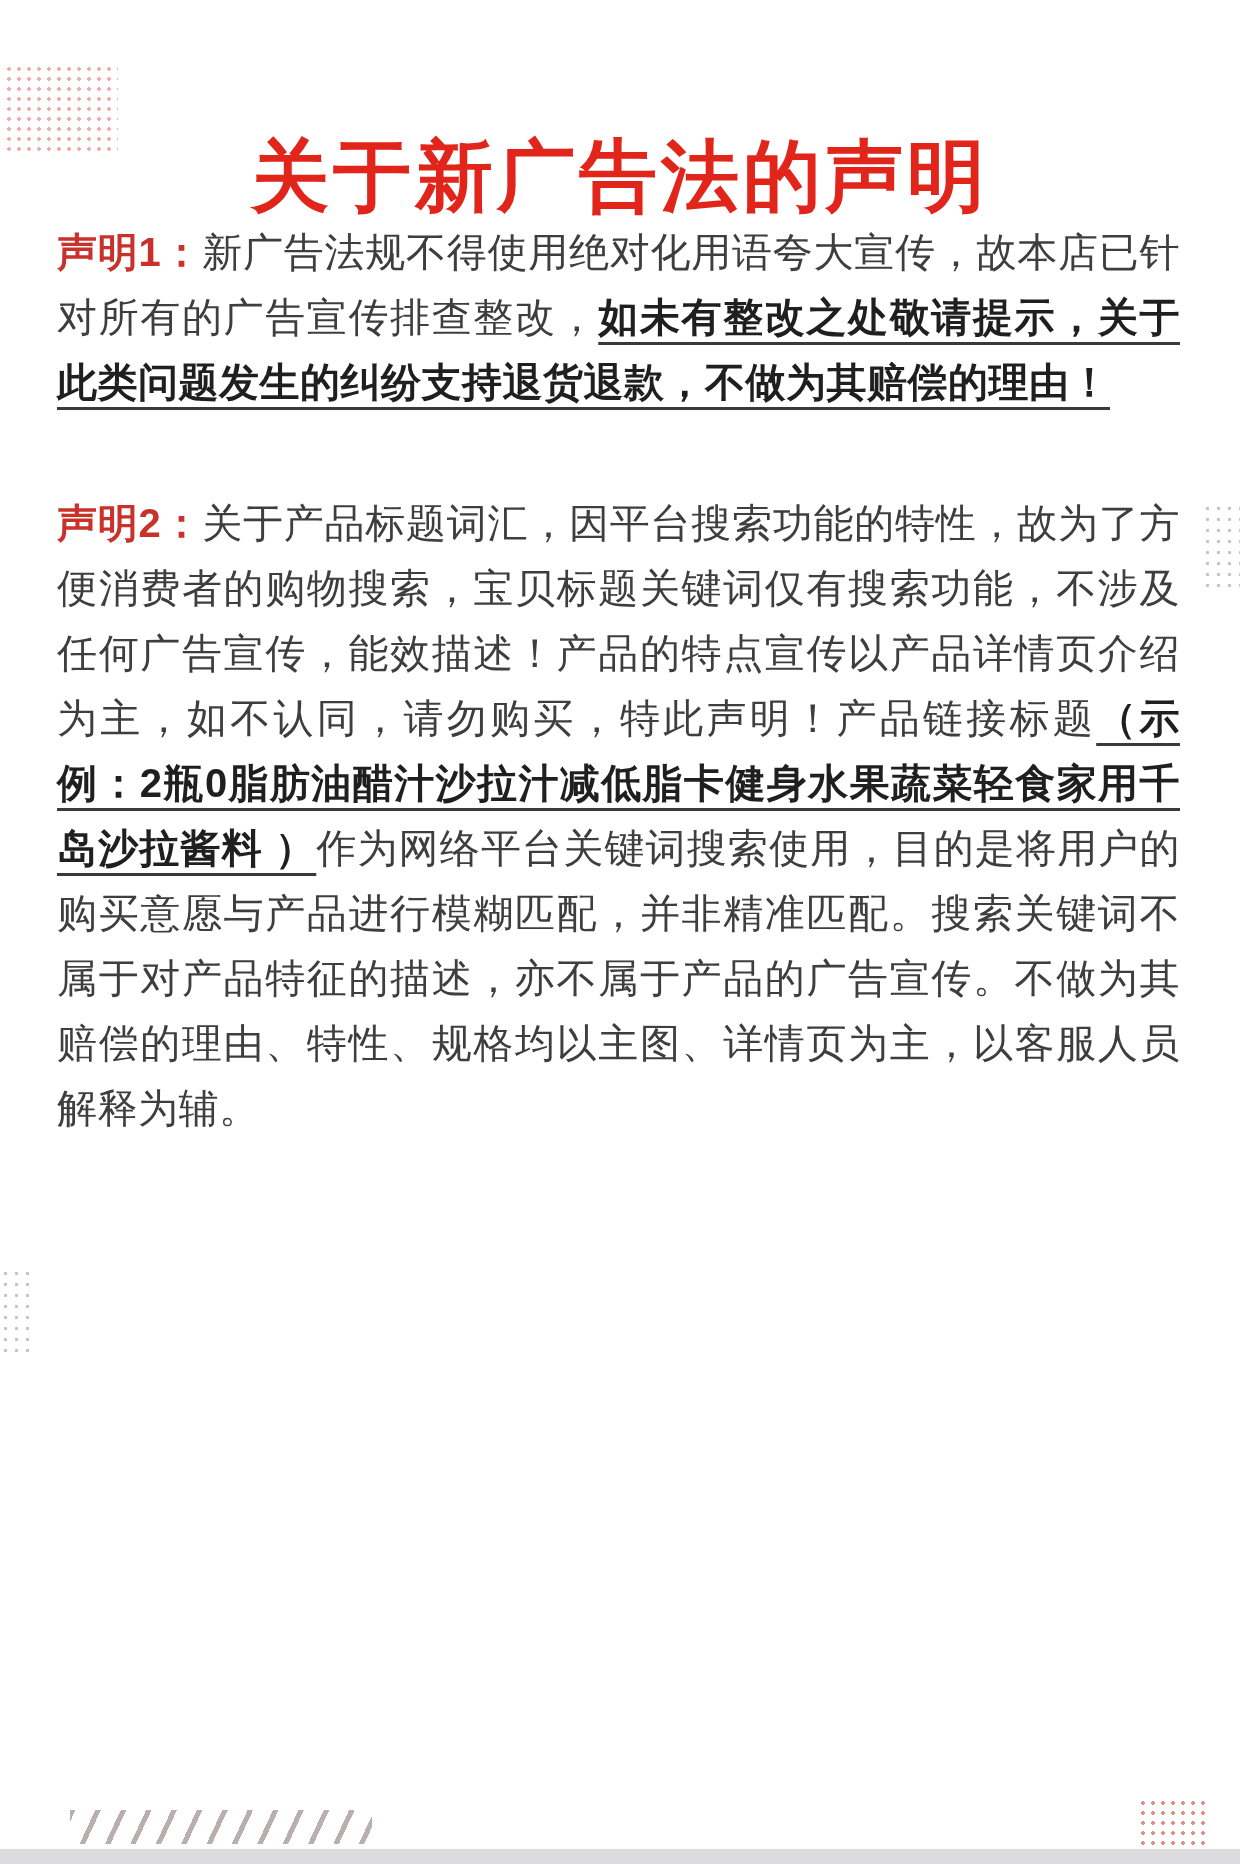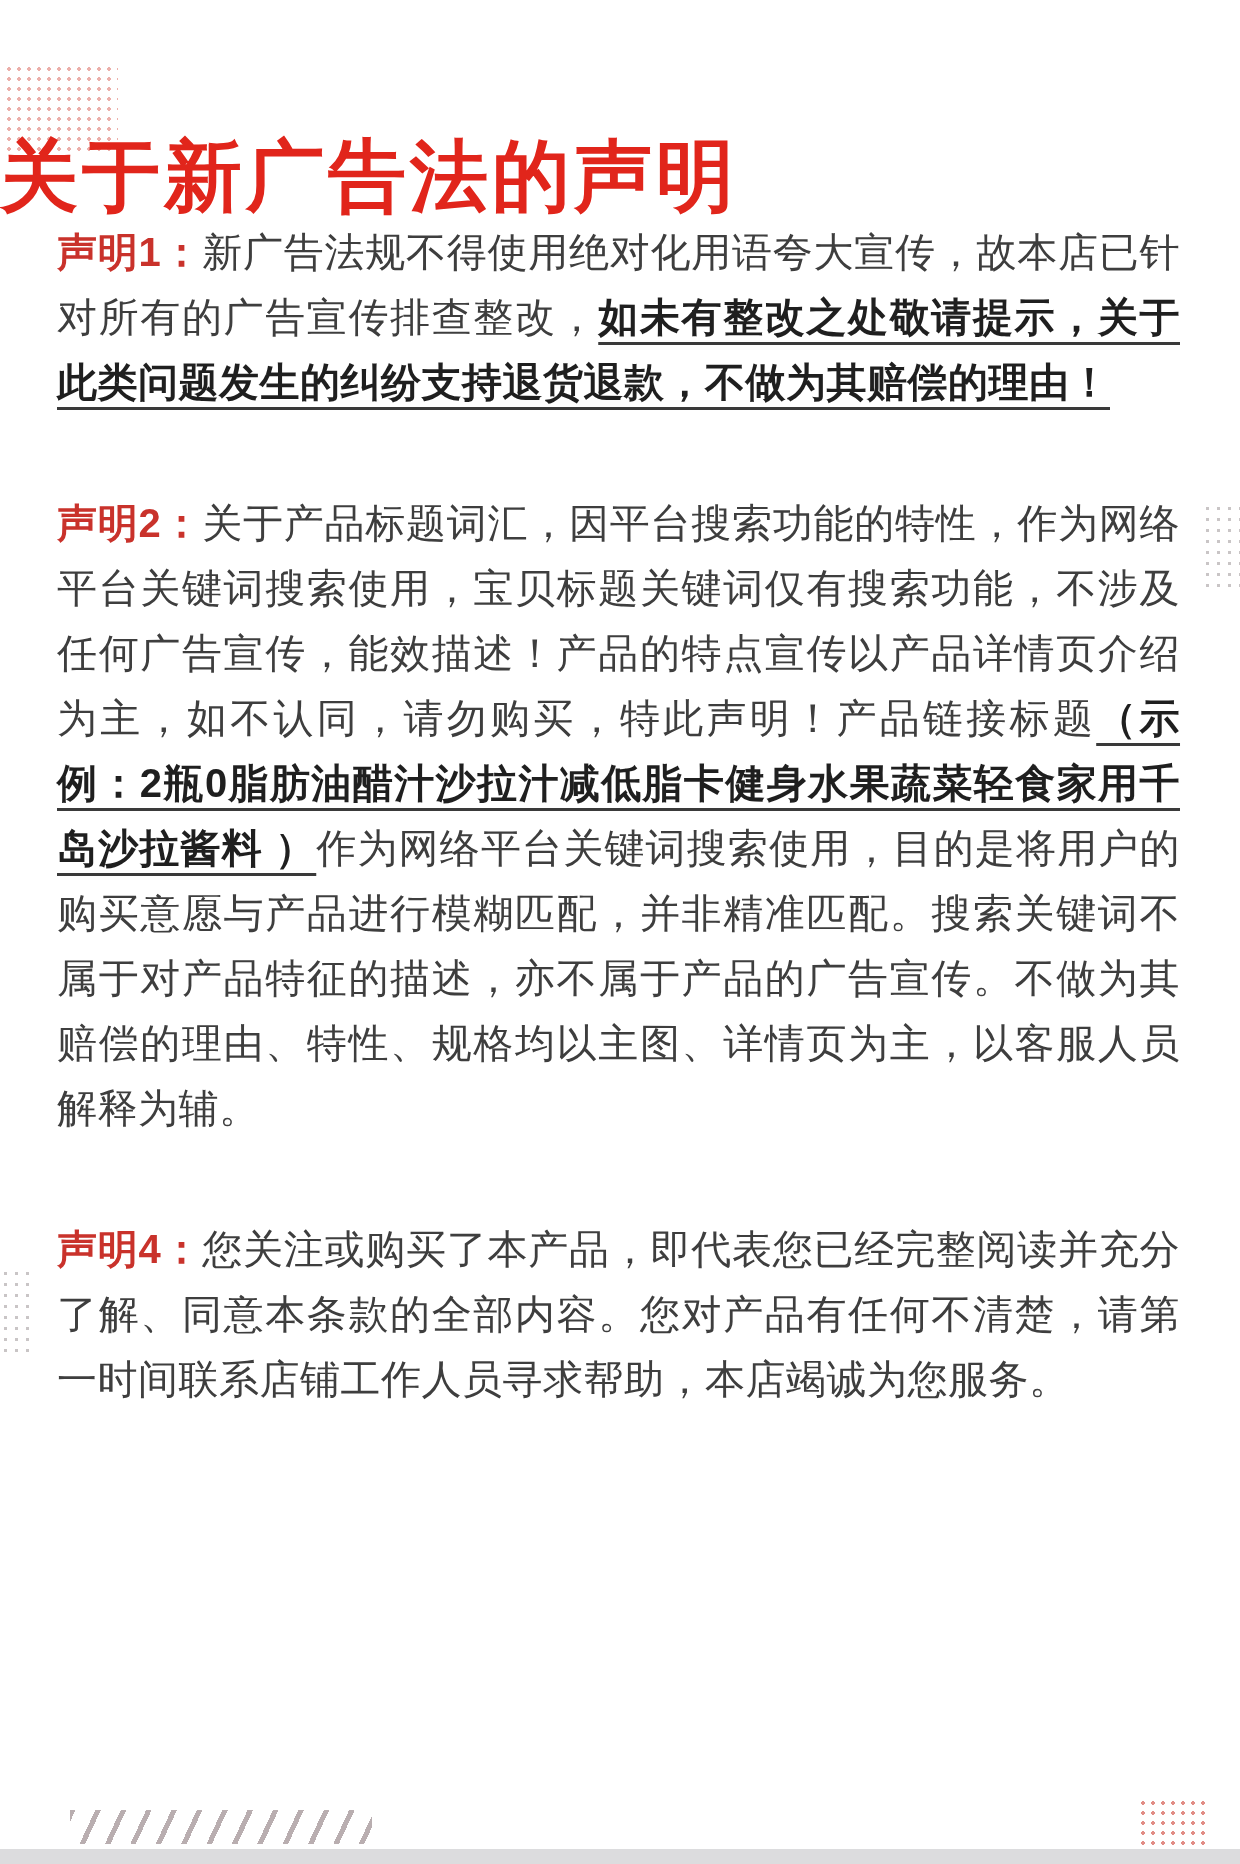--- a/index.html
+++ b/index.html
@@ -34,21 +34,21 @@
     position:absolute;left:70px;top:1810px;width:302px;height:34px;
     background:repeating-linear-gradient(115deg,#b9aeb0 0 5px,transparent 5px 23px);
   }
   .bottom-bar{
     position:absolute;left:0;top:1849px;width:1240px;height:15px;
     background:#dcdcde;
   }
   
   .title{
     position:absolute;left:0;top:84px;width:1240px;
-    text-align:left;font-size:78px;line-height:1.15;font-weight:900;
+    text-align:center;font-size:78px;line-height:1.15;font-weight:900;
     color:#e1251b;letter-spacing:4px;white-space:nowrap;margin-top:48px;
   }
   .content{
     position:absolute;left:57px;top:220px;width:1130px;
   }
   .para{
     margin:0 7px 76px 0;
     font-size:40px;line-height:65px;letter-spacing:.5px;
     color:#3e3e3e;text-align:justify;
   }
@@ -71,18 +71,17 @@
 <div class="dots dots-red-br"></div>
 <div class="slashes"></div>
 <div class="bottom-bar"></div>
 
 <h1 class="title">关于新广告法的声明</h1>
 
 <div class="content">
 
   <p class="para"><span class="label">声明1：</span><span class="seg">新广告法规不得使用绝对化用语夸大宣传，故本店已针对所有的广告宣传排查整改，</span><span class="seg bu">如未有整改之处敬请提示，关于此类问题发生的纠纷支持退货退款，不做为其赔偿的理由！</span></p>
 
-  <p class="para"><span class="label">声明2：</span><span class="seg">关于产品标题词汇，因平台搜索功能的特性，作为网络平台关键词搜索使用，宝贝标题关键词仅有搜索功能，不涉及任何广告宣传，能效描述！产品的特点宣传以产品详情页介绍为主，如不认同，请勿购买，特此声明！产品链接标题</span><span class="seg bu">（示例：2瓶0脂肪油醋汁沙拉汁减低脂卡健身水果蔬菜轻食家用千岛沙拉酱料 ）</span><span class="seg">作为网络平台关键词搜索使用，目的是将用户的购买意愿与产品进行模糊匹配，并非精准匹配。搜索关键词不属于对产品特征的描述，亦不属于产品的广告宣传。不做为其赔偿的理由、特性、规格均以主图、详情页为主，以客服人员解释为辅。</span></p>
+  <p class="para"><span class="label">声明2：</span><span class="seg">关于产品标题词汇，因平台搜索功能的特性，故为了方便消费者的购物搜索，宝贝标题关键词仅有搜索功能，不涉及任何广告宣传，能效描述！产品的特点宣传以产品详情页介绍为主，如不认同，请勿购买，特此声明！产品链接标题</span><span class="seg bu">（示例：2瓶0脂肪油醋汁沙拉汁减低脂卡健身水果蔬菜轻食家用千岛沙拉酱料 ）</span><span class="seg">作为网络平台关键词搜索使用，目的是将用户的购买意愿与产品进行模糊匹配，并非精准匹配。搜索关键词不属于对产品特征的描述，亦不属于产品的广告宣传。不做为其赔偿的理由、特性、规格均以主图、详情页为主，以客服人员解释为辅。</span></p>
 
 
-  <p class="para"><span class="label">声明4：</span><span class="seg">您关注或购买了本产品，即代表您已经完整阅读并充分了解、同意本条款的全部内容。您对产品有任何不清楚，请第一时间联系店铺工作人员寻求帮助，本店竭诚为您服务。</span></p>
 
 </div>
 
 </body></html>

